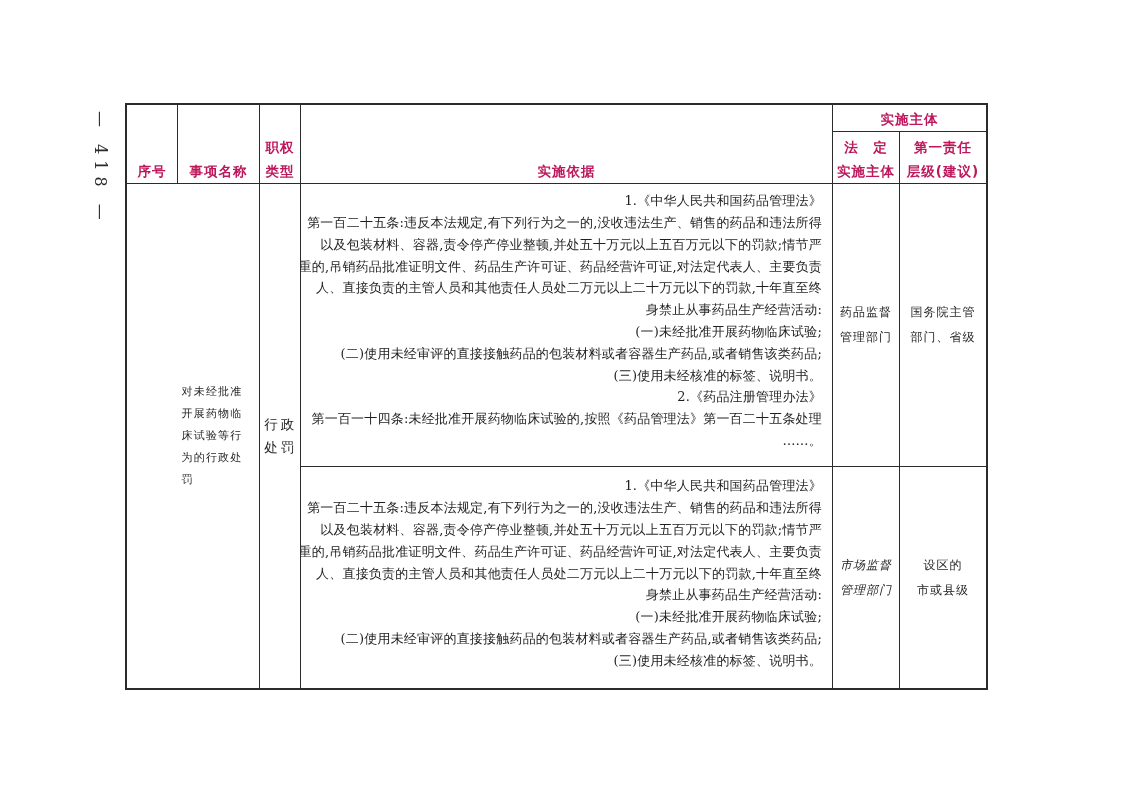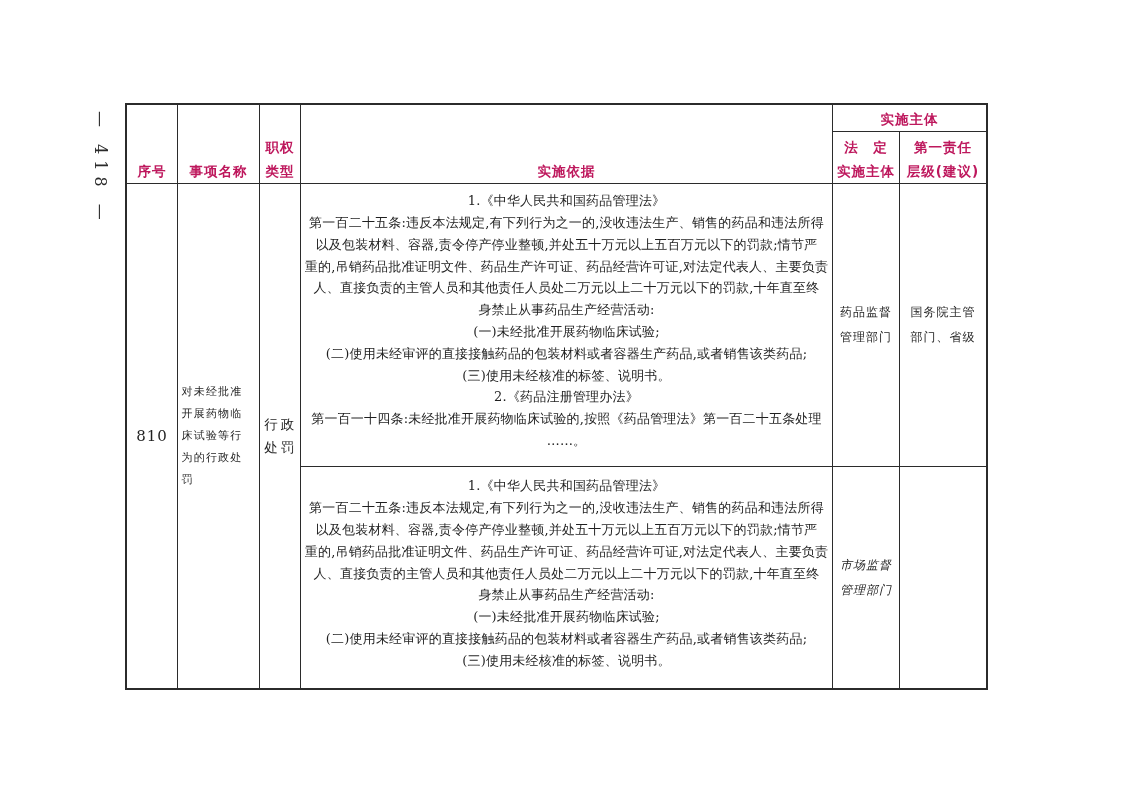--- a/index.html
+++ b/index.html
@@ -88,21 +88,21 @@
 
   .auth-lines .line {
     font-size: 13.5px;
     letter-spacing: 3px;
     line-height: 23px;
     white-space: pre;
     text-indent: 1.5px;
   }
 
   .basis-cell {
-    align-items: center;
+    align-items: flex-end;
     padding: 8px 10px 16px 10px;
   }
   .basis-cell .line {
     font-size: 13px;
     line-height: 21.8px;
     letter-spacing: 0.2px;
     white-space: pre;
     text-align: left;
   }
 
@@ -146,23 +146,20 @@
   <div class="cell hcell c-statu-h br bb">
       <span class="line">法　定</span>
       <span class="line">实施主体</span>
     </div>
 
   <div class="cell hcell c-level-h bb">
       <span class="line">第一责任</span>
       <span class="line">层级(建议)</span>
     </div>
 
-  <div class="cell c-serial-b br">
-    <span class="serial-num">810</span>
-  </div>
 
   <div class="cell c-item-b br">
     <div class="item-lines">
         <div class="line">对未经批准</div>
         <div class="line">开展药物临</div>
         <div class="line">床试验等行</div>
         <div class="line">为的行政处</div>
         <div class="line">罚</div>
       </div>
   </div>
@@ -209,14 +206,18 @@
       <div class="line">(一)未经批准开展药物临床试验;</div>
       <div class="line">(二)使用未经审评的直接接触药品的包装材料或者容器生产药品,或者销售该类药品;</div>
       <div class="line">(三)使用未经核准的标签、说明书。</div>
     </div>
 
   <div class="cell subject-lines c-statu-2 br">
       <div class="line">市场监督</div>
       <div class="line">管理部门</div>
     </div>
 
+  <div class="cell level-lines c-level-2">
+      <div class="line">设区的</div>
+      <div class="line">市或县级</div>
+    </div>
 
 </div>
 
 </body></html>

